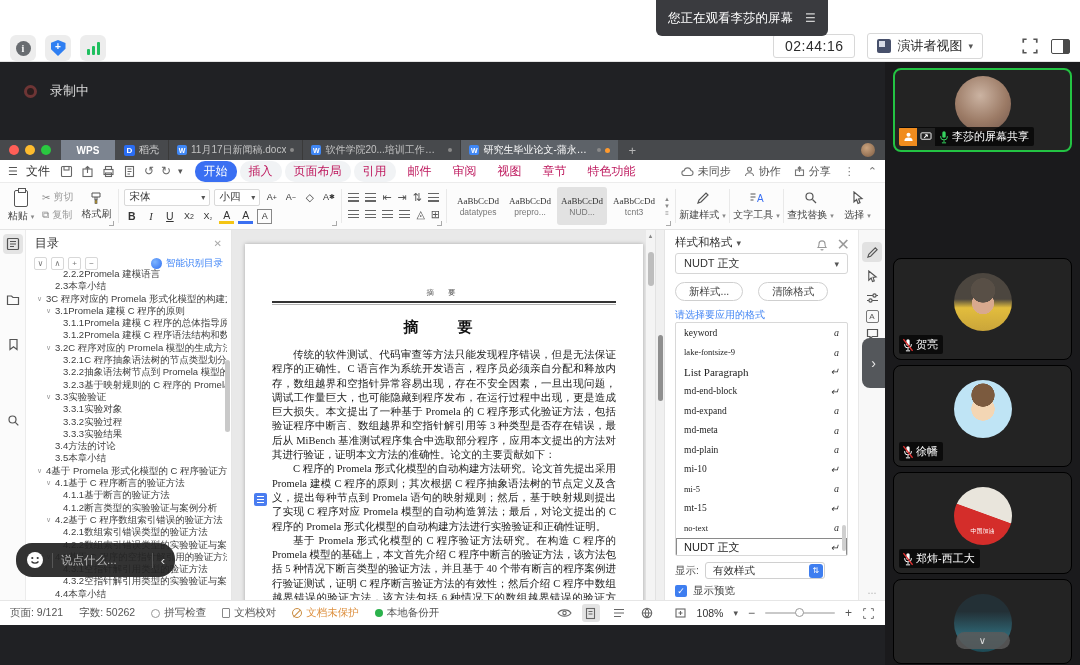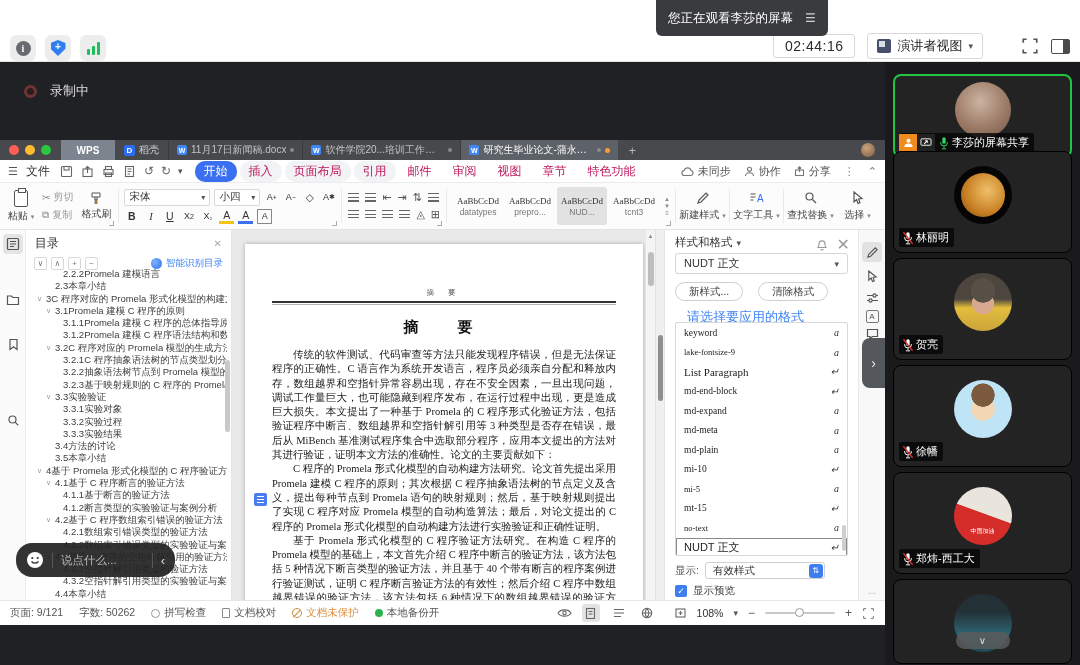--- a/index.html
+++ b/index.html
@@ -150,21 +150,21 @@
   .vscroll2{position:absolute;left:655px;top:0;bottom:0;width:9px;background:#f0f0f0;border-left:1px solid #e2e2e2}
   .vscroll2 .thumb{position:absolute;left:2px;top:105px;width:5px;height:66px;background:#8f8f8f;border-radius:3px}
 
   .stylespanel{position:absolute;left:664px;top:0;bottom:0;width:194px;background:#fff;border-left:1px solid #e4e4e4}
   .sp-head{position:absolute;left:10px;top:5px;display:flex;align-items:center;gap:4px;font-size:11.5px;color:#333}
   .sp-icons{position:absolute;right:8px;top:5px;display:flex;align-items:center;gap:9px;color:#999}
   .sp-icons svg{stroke:#999;fill:none;stroke-width:1.1}
   .sp-combo{position:absolute;left:10px;right:10px;top:23px;height:21px;border:1px solid #d6d6d6;border-radius:3px;display:flex;align-items:center;justify-content:space-between;padding:0 8px;font-size:11px;color:#333;background:#fff}
   .sp-btns{position:absolute;left:10px;top:52px;display:flex;gap:15px}
   .sp-btn{height:19px;border:1px solid #cfcfcf;border-radius:10px;padding:0 13px;font-size:10.5px;color:#444;display:flex;align-items:center;background:#fff}
-  .sp-hint{position:absolute;left:22px;top:78px;font-size:13px;color:#4285f4}
+  .sp-hint{position:absolute;left:10px;top:78px;font-size:10px;color:#4285f4}
   .sp-list{position:absolute;left:10px;right:10px;top:92px;height:234px;border:1px solid #d8d8d8;border-radius:2px;background:#fff;overflow:hidden}
   .sp-item{height:19.5px;display:flex;align-items:center;padding:0 8px;color:#222}
   .sp-item .sname{font-family:"Liberation Serif",serif}
   .sp-item.fs8 .sname{font-size:8.5px}
   .sp-item.fs9 .sname{font-size:9.5px}
   .sp-item.fs11 .sname{font-size:11px}
   .sp-item.current{box-shadow:inset 0 0 0 1px #8a8a8a}
   .sp-item.current .sname{font-family:"Liberation Sans",sans-serif;font-size:11px}
   .sp-mark{margin-left:auto;font-family:"Liberation Serif",serif;font-style:italic;font-size:10px;color:#333}
   .sp-lscroll{position:absolute;right:1px;bottom:4px;width:4px;height:26px;background:#cfcfcf;border-radius:2px}
@@ -203,21 +203,21 @@
   .chat-text{flex:1;font-size:11.5px;color:#b9b9b9;white-space:nowrap;overflow:hidden}
   .chat-div{width:1px;height:15px;background:#575757}
   .chat-collapse{color:#ddd;font-size:13px}
 
   
   .collapse-tab{position:absolute;left:862px;top:276px;width:23px;height:50px;background:#54575b;border-radius:8px 0 0 8px;display:flex;align-items:center;justify-content:center;color:#e8e8e8;font-size:14px;z-index:40}
 
   
   .sidebar{position:absolute;left:885px;top:0;width:195px;height:603px;background:#1a1a1c}
   .tile{position:absolute;left:8px;width:179px;height:102px;background:#232323;border:1px solid #000;border-radius:8px;overflow:hidden}
-  .tile.p1{top:12px;height:84px;border:2px solid #23c343}
+  .tile.p1{top:6px;height:84px;border:2px solid #23c343}
   .tile.p2{top:89px}.tile.p3{top:196px}.tile.p4{top:303px}.tile.p5{top:410px}
   .tile.p6{top:517px;height:85px}
   .avatar{position:absolute;left:50%;transform:translateX(-50%);top:14px;width:58px;height:58px;border-radius:50%}
   .p1 .avatar{top:6px;width:56px;height:56px;background:radial-gradient(circle at 45% 35%,#cbb3a2,#9c7b66 55%,#70544a);filter:blur(.6px)}
   .p2 .avatar{background:#050505}
   .p2 .avatar::after{content:"";position:absolute;inset:7px;border-radius:50%;background:radial-gradient(circle at 60% 40%,#efc06a,#c77e22 60%,#7a4a12)}
   .p3 .avatar{background:radial-gradient(circle at 50% 30%,#584f46 0 24%,transparent 25%),radial-gradient(circle at 50% 52%,#d8a98e 0 26%,transparent 27%),linear-gradient(180deg,#4c463f 45%,#e2bd3d 60%,#caa53a)}
   .p4 .avatar{background:radial-gradient(circle at 50% 26%,#7b5a3e 0 22%,transparent 23%),radial-gradient(circle at 50% 50%,#f3d6b4 0 28%,transparent 29%),#bfe4f5}
   .p5 .avatar{background:linear-gradient(200deg,#e9e5dc 0 46%,#d42d2a 47%)}
   .p5 .av-text{position:absolute;left:0;right:0;bottom:9px;text-align:center;font-size:6px;color:#fff}
@@ -975,35 +975,20 @@
               <path d="M2 7v1a4 3.5 0 0 0 8 0V7" fill="none" stroke="currentColor" stroke-width="1.2"></path>
               <line x1="6" y1="12" x2="6" y2="14" stroke="currentColor" stroke-width="1.2"></line>
               <line x1="3.5" y1="15" x2="8.5" y2="15" stroke="currentColor" stroke-width="1.2"></line>
               <line class="slash" x1="0.5" y1="1" x2="11.5" y2="15" stroke="#e03131" stroke-width="1.6"></line>
             </svg>
             <span class="name">李莎的屏幕共享</span>
           </div>
 
         </div>
 
-        <div class="tile muted p2">
-          <div class="avatar"></div>
-          <div class="label">
-
-            <svg class="mic" width="10" height="14" viewBox="0 0 12 16">
-              <rect x="4" y="1" width="4" height="8" rx="2" fill="currentColor"></rect>
-              <path d="M2 7v1a4 3.5 0 0 0 8 0V7" fill="none" stroke="currentColor" stroke-width="1.2"></path>
-              <line x1="6" y1="12" x2="6" y2="14" stroke="currentColor" stroke-width="1.2"></line>
-              <line x1="3.5" y1="15" x2="8.5" y2="15" stroke="currentColor" stroke-width="1.2"></line>
-              <line class="slash" x1="0.5" y1="1" x2="11.5" y2="15" stroke="#e03131" stroke-width="1.6"></line>
-            </svg>
-            <span class="name">林丽明</span>
-          </div>
-
-        </div>
 
         <div class="tile muted p3">
           <div class="avatar"></div>
           <div class="label">
 
             <svg class="mic" width="10" height="14" viewBox="0 0 12 16">
               <rect x="4" y="1" width="4" height="8" rx="2" fill="currentColor"></rect>
               <path d="M2 7v1a4 3.5 0 0 0 8 0V7" fill="none" stroke="currentColor" stroke-width="1.2"></path>
               <line x1="6" y1="12" x2="6" y2="14" stroke="currentColor" stroke-width="1.2"></line>
               <line x1="3.5" y1="15" x2="8.5" y2="15" stroke="currentColor" stroke-width="1.2"></line>

